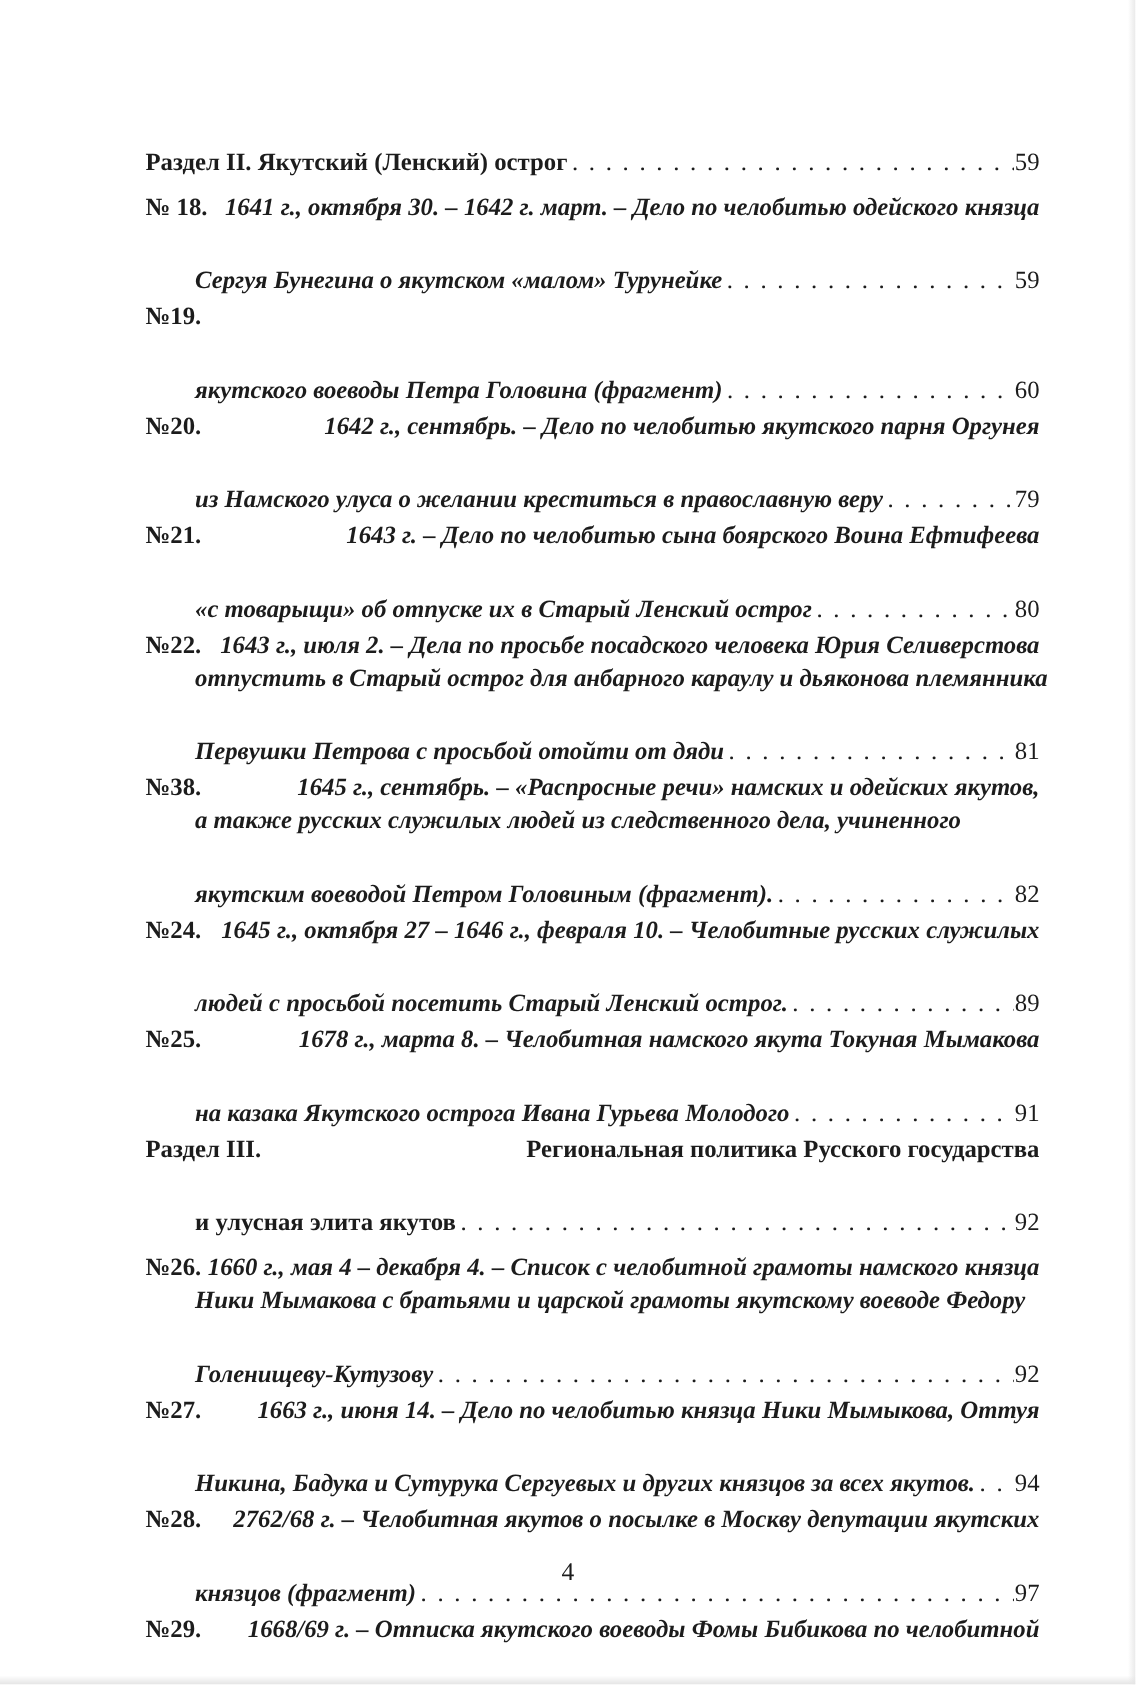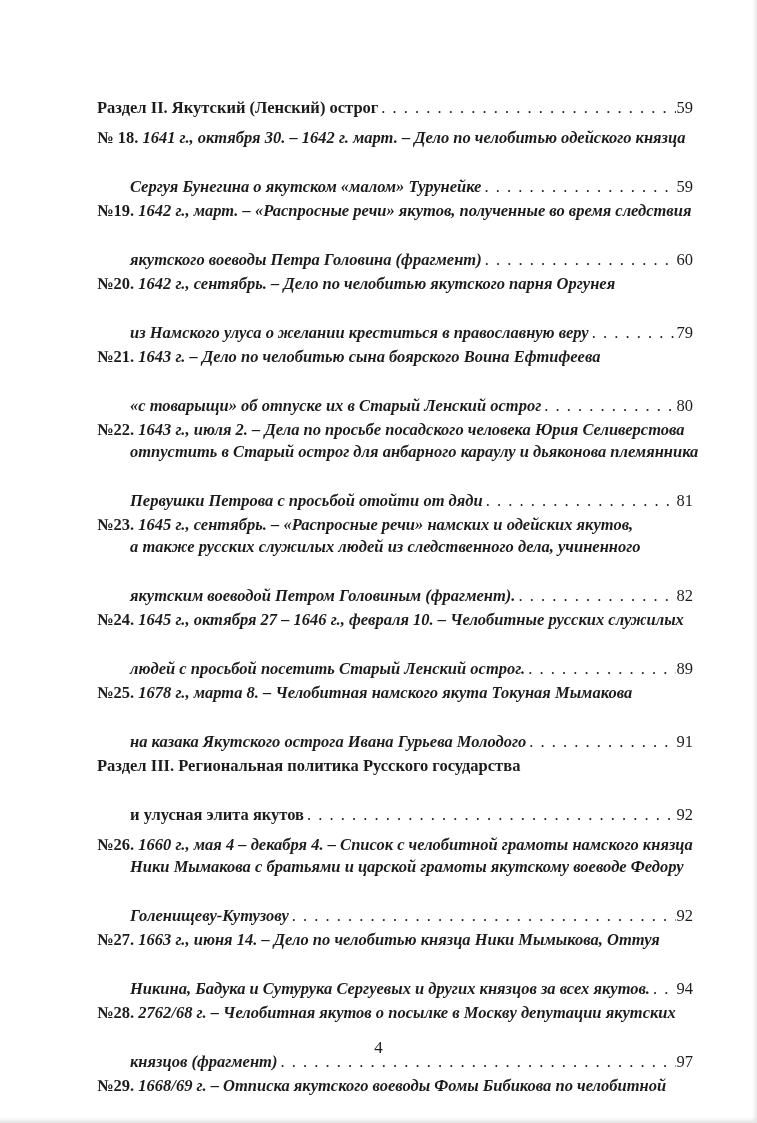--- a/index.html
+++ b/index.html
@@ -15,21 +15,21 @@
   .toc {
     position: absolute;
     left: 97px;
     top: 70px;
     width: 596px;
     font-size: 16.5px;
     line-height: 22px;
   }
   .entry { margin: 0 0 2px 0; }
   .entry.heading { margin-bottom: 8px; }
-  .line { display: flex; align-items: baseline; }
+  .line { display: flex; align-items: baseline; justify-content: space-between; }
   .line.cont { padding-left: 33px; }
   .label {
     font-weight: bold;
     font-style: normal;
     white-space: pre;
     flex: 0 0 auto;
   }
   .text { white-space: nowrap; flex: 0 0 auto; font-weight: bold; }
   .item .text { font-style: italic; }
   .heading .text, .heading .label { font-weight: bold; }
@@ -94,21 +94,20 @@
         </div>
         <div class="line cont">
           <span class="text">Сергуя Бунегина о якутском «малом» Турунейке</span>
           <span class="leader"></span>
           <span class="pagenum">59</span>
         </div>
       </div>
       <div class="entry item">
         <div class="line">
           <span class="label">№19. </span>
-          <span class="text">1642 г., март. – «Распросные речи» якутов, полученные во время следствия</span>
         </div>
         <div class="line cont">
           <span class="text">якутского воеводы Петра Головина (фрагмент)</span>
           <span class="leader"></span>
           <span class="pagenum">60</span>
         </div>
       </div>
       <div class="entry item">
         <div class="line">
           <span class="label">№20. </span>
@@ -140,21 +139,21 @@
           <span class="text">отпустить в Старый острог для анбарного караулу и дьяконова племянника</span>
         </div>
         <div class="line cont">
           <span class="text">Первушки Петрова с просьбой отойти от дяди</span>
           <span class="leader"></span>
           <span class="pagenum">81</span>
         </div>
       </div>
       <div class="entry item">
         <div class="line">
-          <span class="label">№23. </span>
+          <span class="label">№38. </span>
           <span class="text">1645 г., сентябрь. – «Распросные речи» намских и одейских якутов,</span>
         </div>
         <div class="line cont">
           <span class="text">а также русских служилых людей из следственного дела, учиненного</span>
         </div>
         <div class="line cont">
           <span class="text">якутским воеводой Петром Головиным (фрагмент).</span>
           <span class="leader"></span>
           <span class="pagenum">82</span>
         </div>

